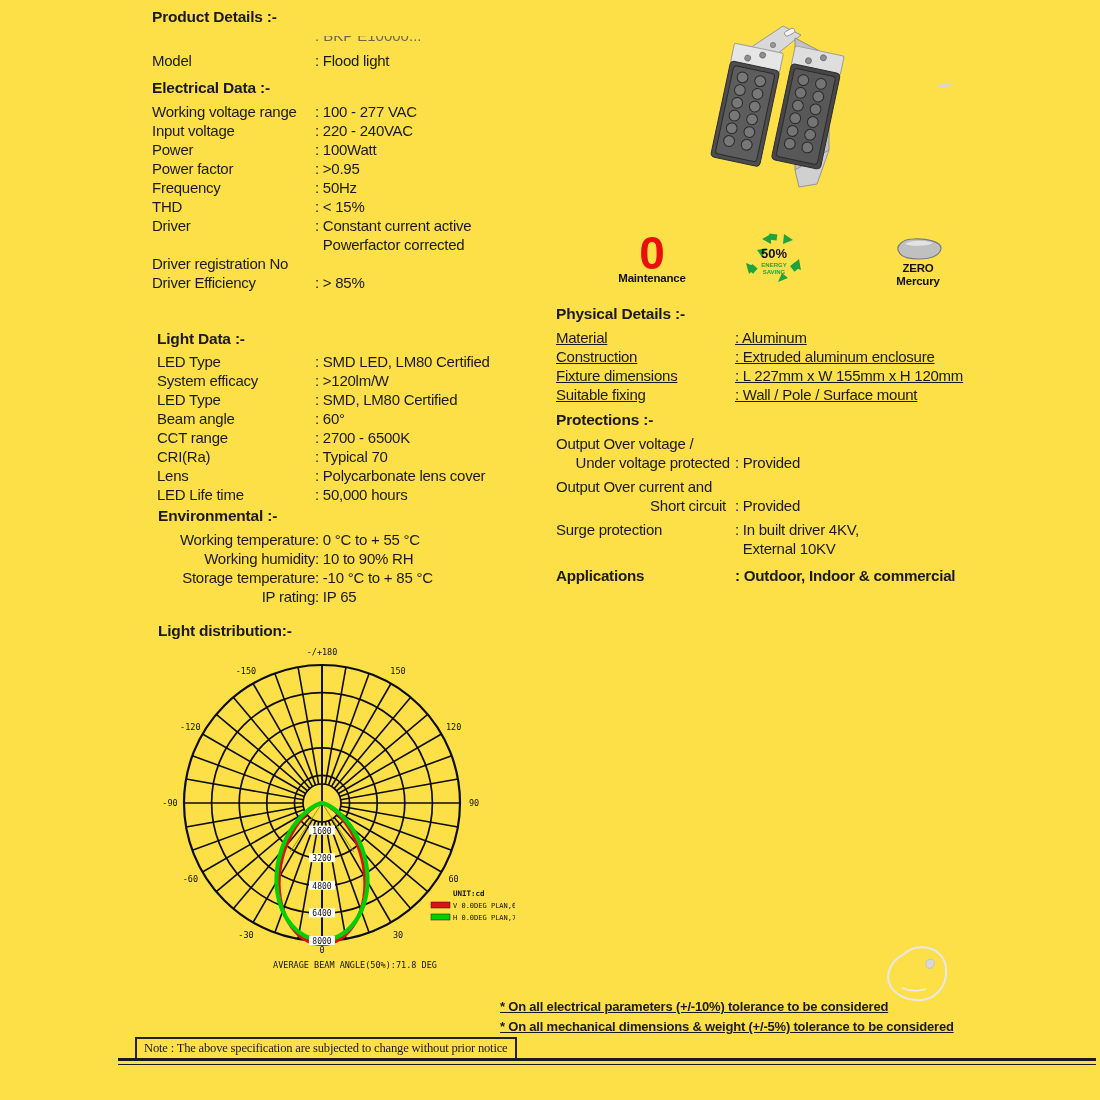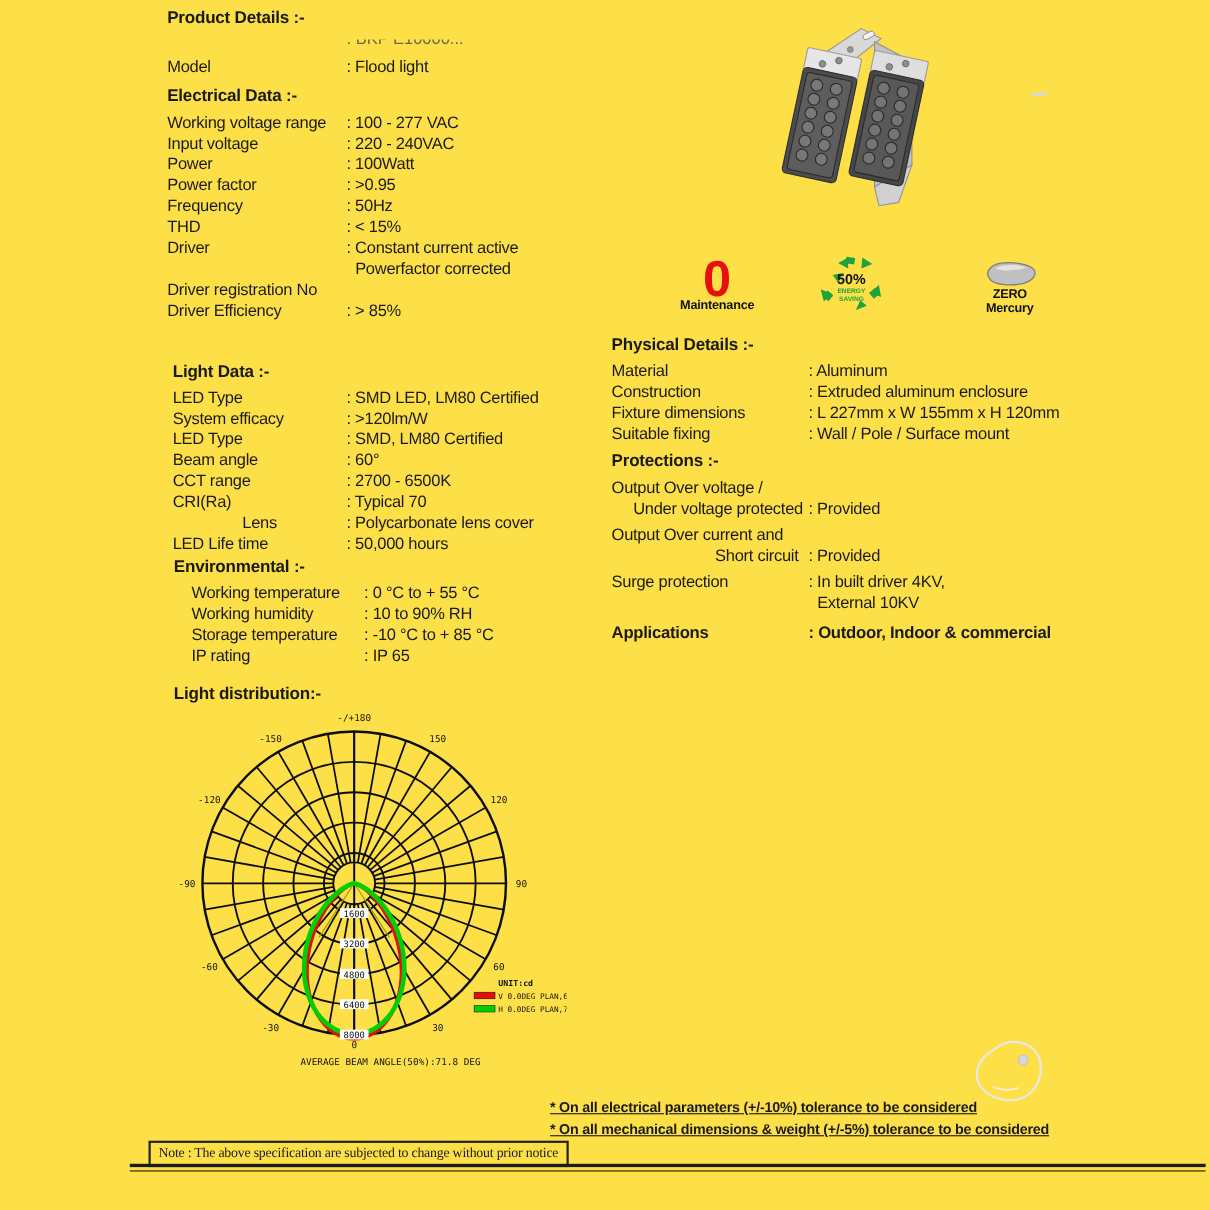--- a/index.html
+++ b/index.html
@@ -118,32 +118,32 @@
         <div class="lab" style="width:158px;">CCT range</div>
         <div class="val">: 2700 - 6500K</div>
       </div>
 
       <div class="row">
         <div class="lab" style="width:158px;">CRI(Ra)</div>
         <div class="val">: Typical 70</div>
       </div>
 
       <div class="row">
-        <div class="lab" style="width:158px;text-align:center;">Lens</div>
+        <div class="lab" style="width:158px;">Lens</div>
         <div class="val">: Polycarbonate lens cover</div>
       </div>
 
       <div class="row">
         <div class="lab" style="width:158px;">LED Life time</div>
         <div class="val">: 50,000 hours</div>
       </div>
     </div>
 
   <div class="abs heading" style="left:158px;top:507px;">Environmental :-</div>
-  <div class="abs rows lcol" style="left:174px;top:530px;width:385px;">
+  <div class="abs rows lcol" style="left:158px;top:530px;width:385px;text-align:right;">
 
       <div class="row">
         <div class="lab" style="width:157px;">Working temperature</div>
         <div class="val">: 0 °C to + 55 °C</div>
       </div>
 
       <div class="row">
         <div class="lab" style="width:157px;">Working humidity</div>
         <div class="val">: 10 to 90% RH</div>
       </div>
@@ -324,21 +324,21 @@
   <div class="abs badge" style="left:885px;top:236px;width:66px;">
     <svg width="54" height="26" viewBox="0 0 54 26">
       <path d="M8,16 C4,10 12,3 22,3 C36,2 50,6 50,12 C50,18 42,23 28,23 C16,23 10,21 8,16 Z" fill="#c0c0c0" stroke="#7c7c7c" stroke-width="1.2"></path>
       <path d="M14,8 C20,4 34,4 42,7 C36,10 20,11 14,8 Z" fill="#e3e3e3"></path>
     </svg>
     <div class="btxt">ZERO</div>
     <div class="btxt">Mercury</div>
   </div>
 
   <div class="abs heading" style="left:556px;top:305px;">Physical Details :-</div>
-  <div class="abs rows rcol" style="left:556px;top:328px;width:440px;">
+  <div class="abs rows rcol" style="left:556px;top:328px;width:440px;text-decoration:underline;">
 
       <div class="row">
         <div class="lab">Material</div>
         <div class="val">: Aluminum</div>
       </div>
 
       <div class="row">
         <div class="lab">Construction</div>
         <div class="val">: Extruded aluminum enclosure</div>
       </div>

